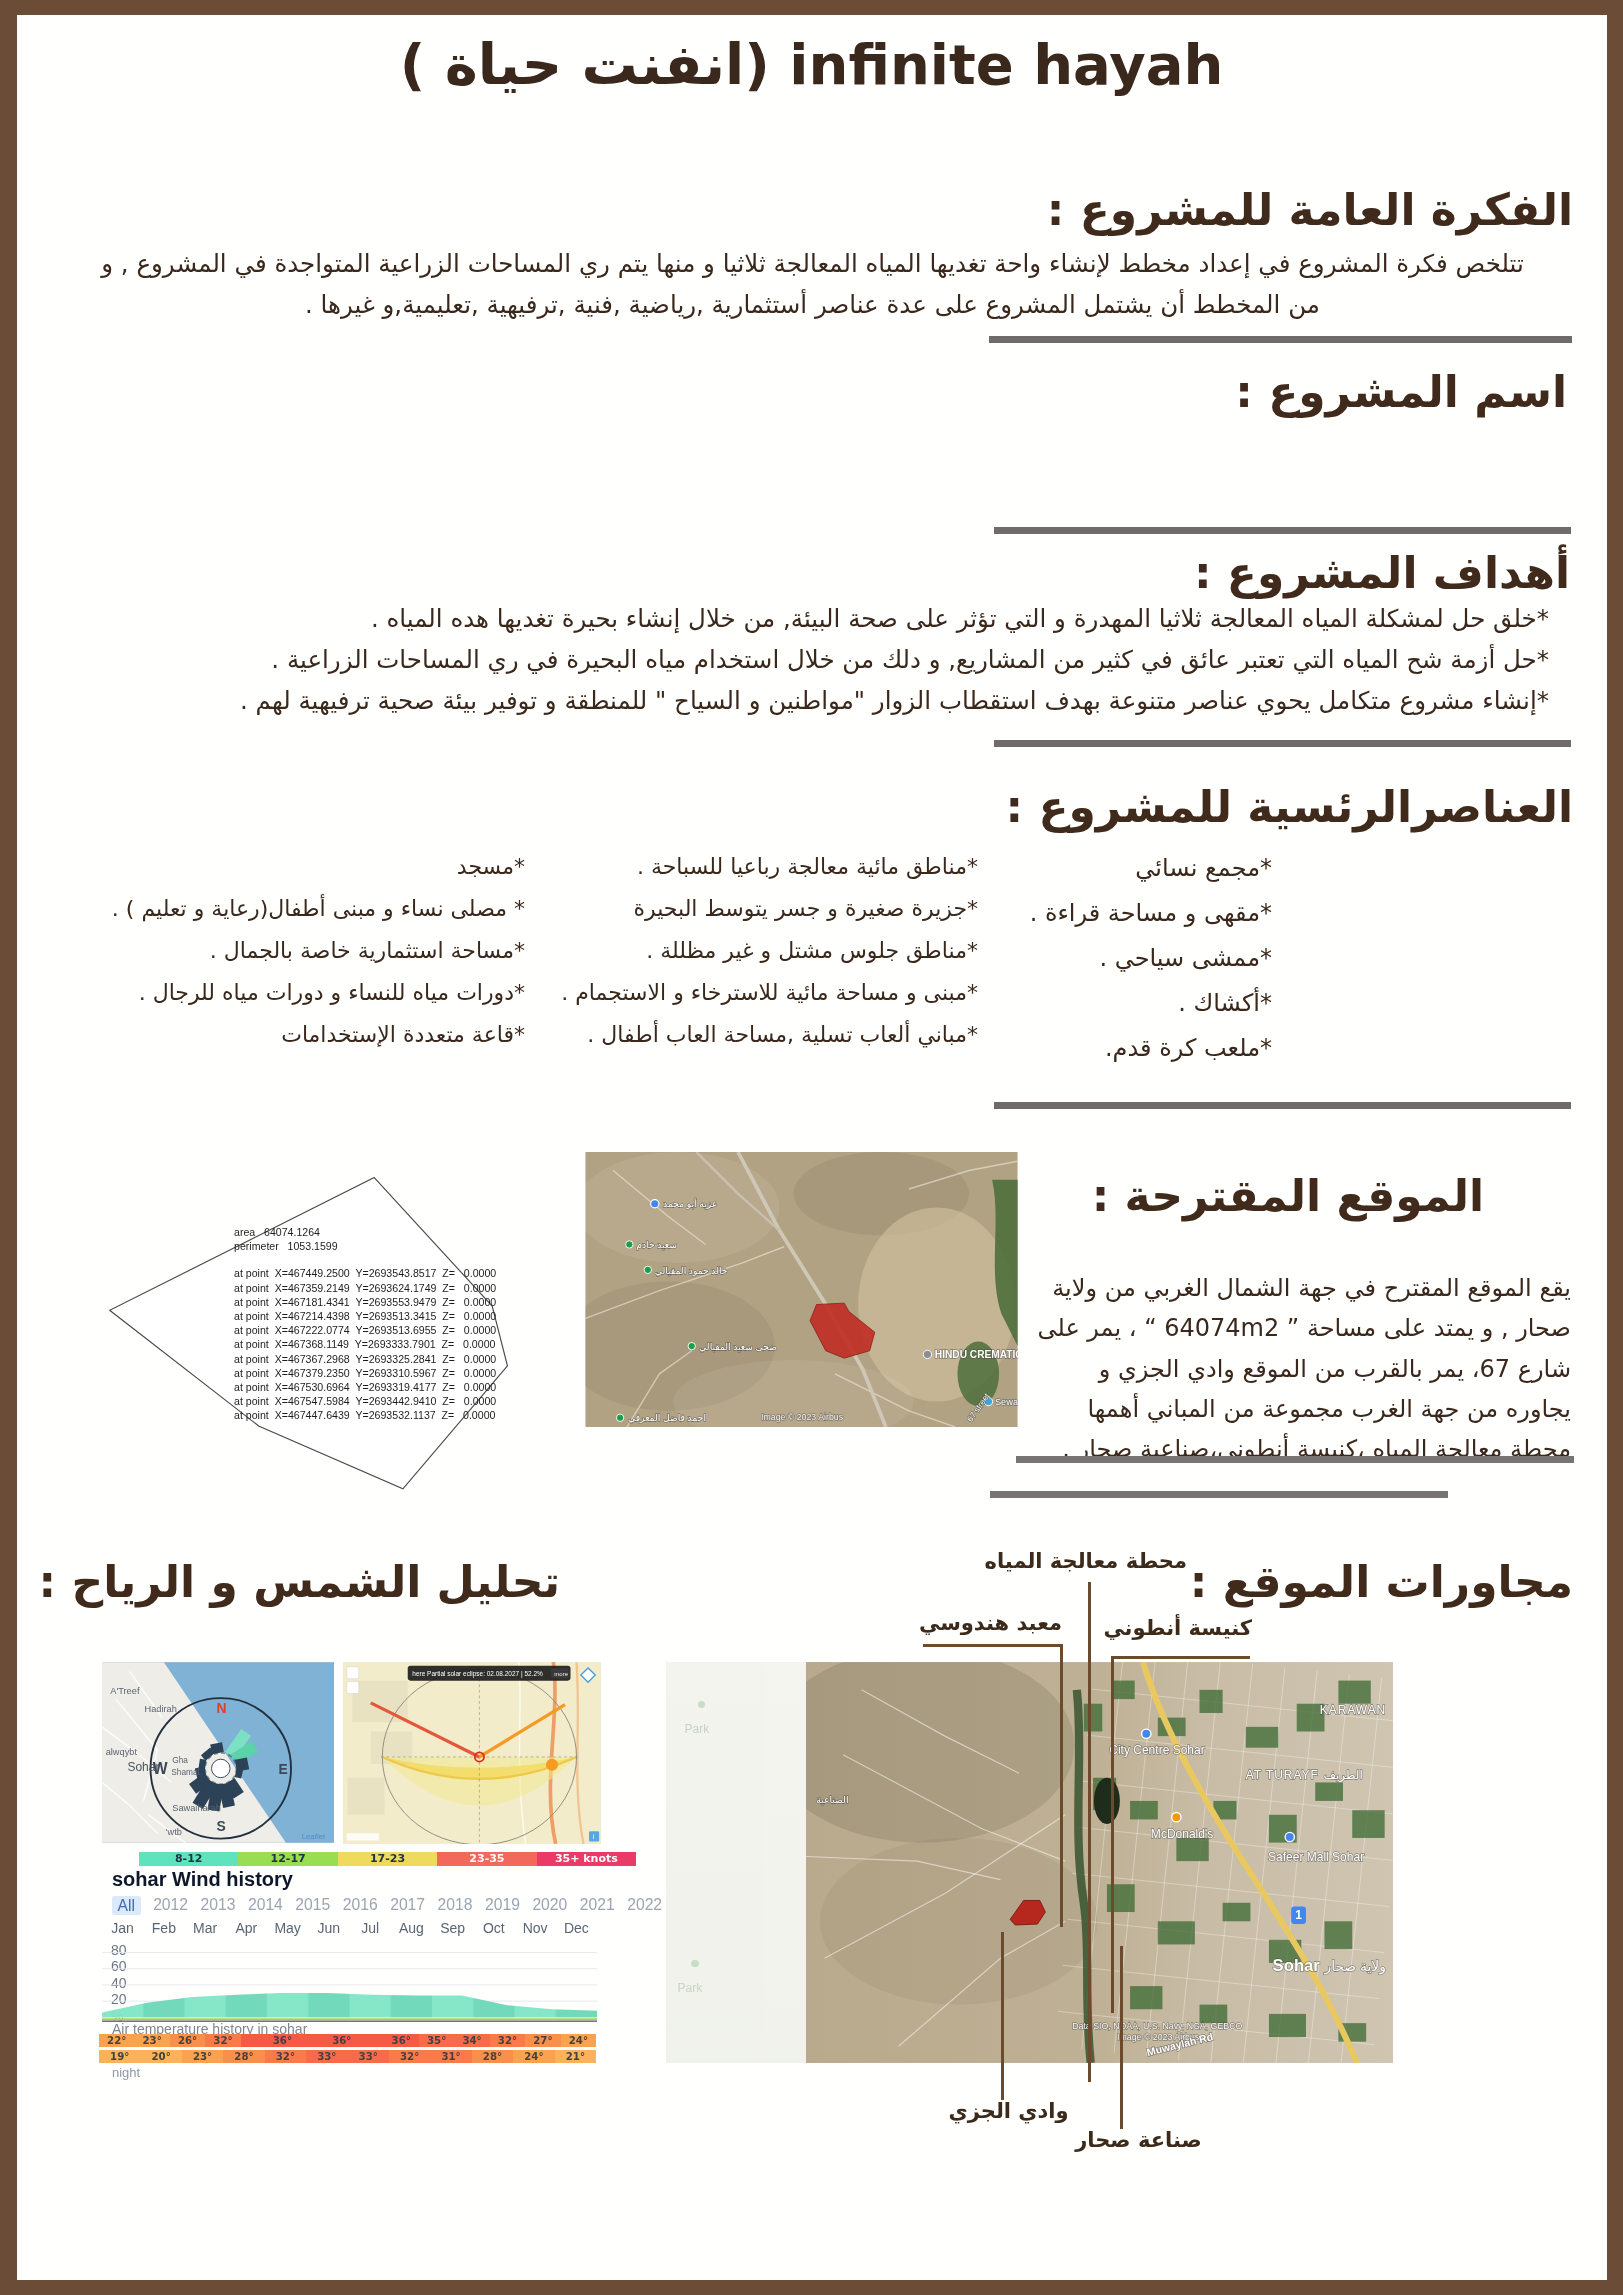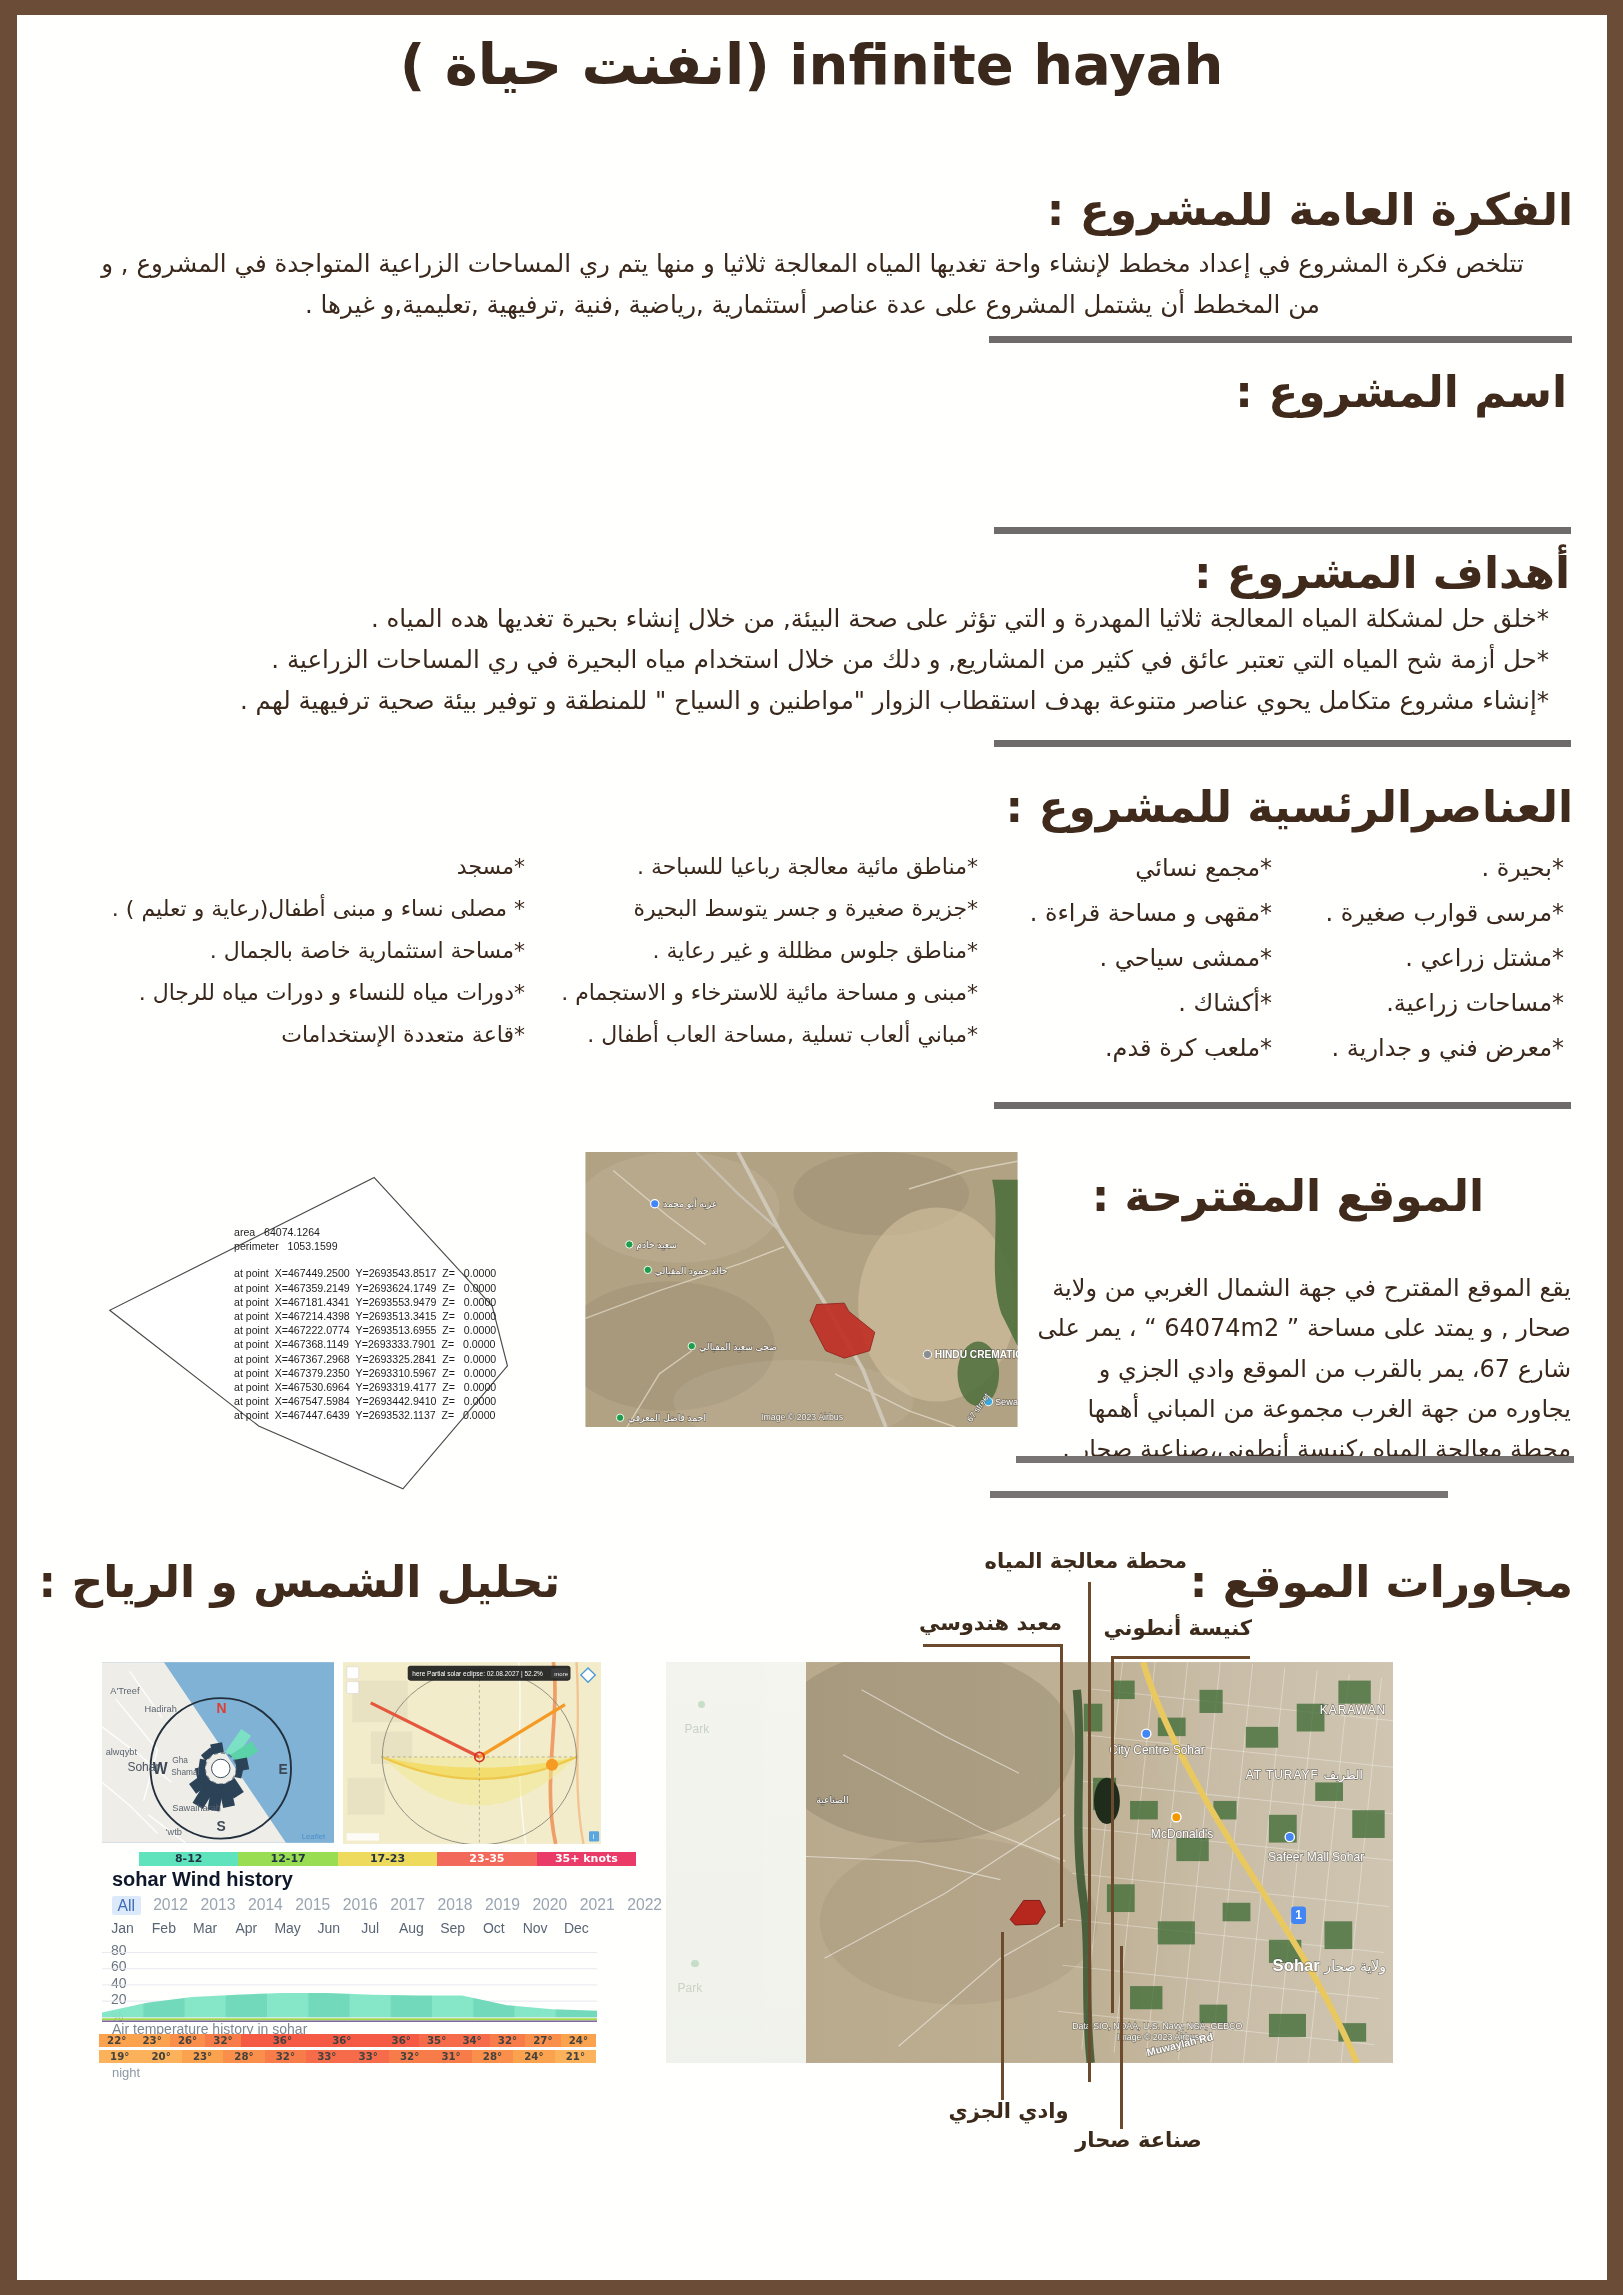--- a/index.html
+++ b/index.html
@@ -59,38 +59,31 @@
 
   <div class="hd" style="right:53px;top:547px;">أهداف المشروع :</div>
   <div class="par" style="right:74px;top:607px;width:1434px;text-align:right;line-height:1.0;">
     <div style="margin-bottom:16.7px;">*خلق حل لمشكلة المياه المعالجة ثلاثيا المهدرة و التي تؤثر على صحة البيئة, من خلال إنشاء بحيرة تغديها هده المياه  .</div>
     <div style="margin-bottom:16.7px;">*حل أزمة شح المياه التي تعتبر عائق في كثير من المشاريع, و دلك من خلال استخدام مياه البحيرة في ري المساحات الزراعية .</div>
     <div>*إنشاء مشروع متكامل يحوي عناصر متنوعة بهدف استقطاب الزوار "مواطنين و السياح " للمنطقة و توفير بيئة صحية ترفيهية لهم  .</div>
   </div>
   <div class="divider" style="left:994px;top:740px;width:577px;"></div>
 
   <div class="hd" style="right:50px;top:781px;">العناصرالرئسية للمشروع :</div>
-  <div class="itemcol" style="right:59px;top:854px;width:278px;font-size:24px;">
-    <div>*بحيرة .</div>
-    <div>*مرسى قوارب صغيرة .</div>
-    <div>*مشتل زراعي .</div>
-    <div>*مساحات زراعية.</div>
-    <div>*معرض فني و جدارية .</div>
-  </div>
   <div class="itemcol" style="right:351px;top:854px;width:287px;font-size:24px;">
     <div>*مجمع نسائي</div>
     <div>*مقهى و مساحة قراءة .</div>
     <div>*ممشى سياحي .</div>
     <div>*أكشاك  .</div>
     <div>*ملعب كرة قدم.</div>
   </div>
   <div class="itemcol" style="right:645px;top:854px;width:416px;font-size:22px;">
     <div>*مناطق مائية معالجة رباعيا للسباحة .</div>
     <div>*جزيرة صغيرة و جسر يتوسط البحيرة</div>
-    <div>*مناطق جلوس مظللة و غير رعاية  .</div>
+    <div>*مناطق جلوس مشتل و غير مظللة  .</div>
     <div>*مبنى و مساحة مائية  للاسترخاء و الاستجمام .</div>
     <div>*مباني ألعاب تسلية ,مساحة العاب أطفال .</div>
   </div>
   <div class="itemcol" style="right:1098px;top:854px;width:426px;font-size:22px;">
     <div>*مسجد</div>
     <div>* مصلى نساء و مبنى أطفال(رعاية و تعليم )   .</div>
     <div>*مساحة استثمارية خاصة بالجمال   .</div>
     <div>*دورات مياه للنساء و دورات مياه للرجال .</div>
     <div>*قاعة متعددة الإستخدامات</div>
   </div>

